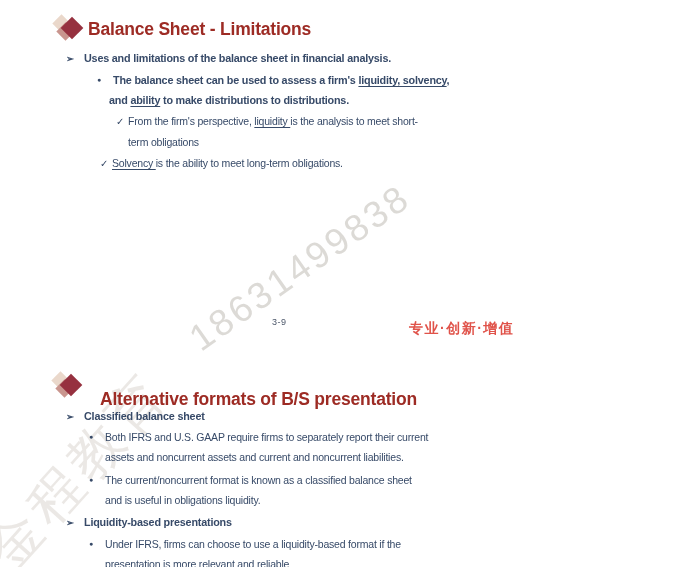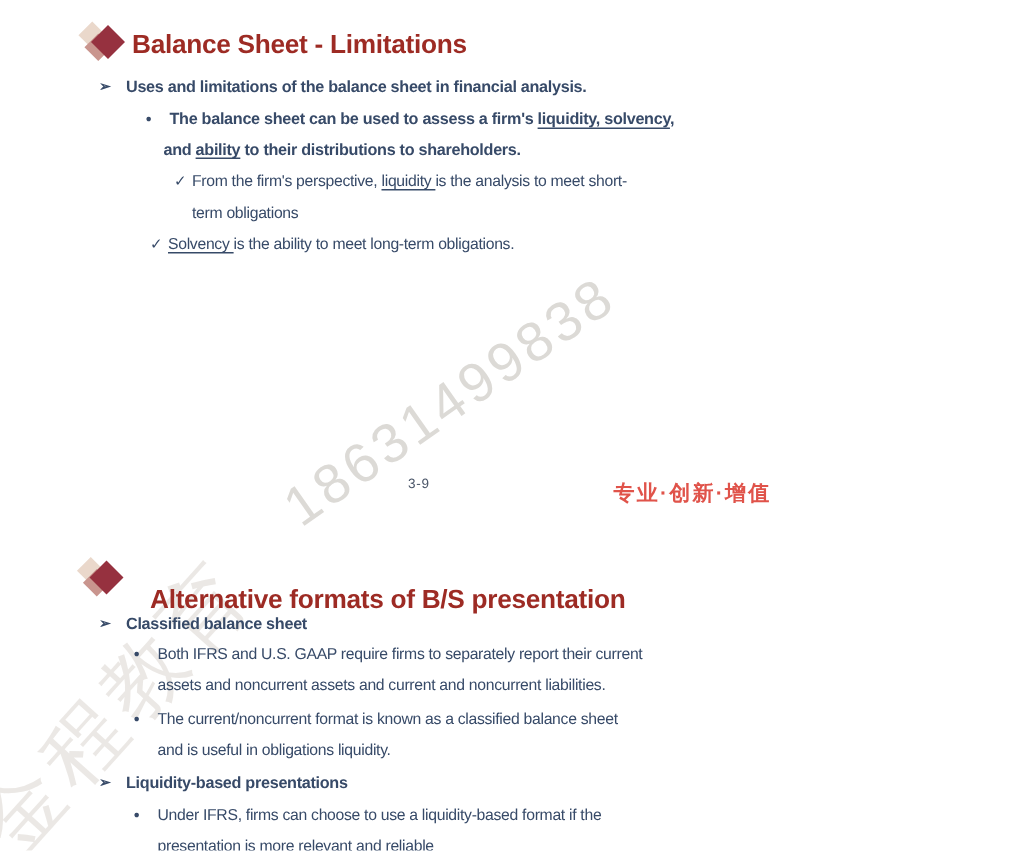--- a/index.html
+++ b/index.html
@@ -49,21 +49,21 @@
     <h1 class="slide-title" style="left:88px;top:19px;margin:0">Balance Sheet - Limitations</h1>
 
     <div class="ln bold" style="left:66px;top:52px">
       <span class="arrow">➢</span><span>Uses and limitations of the balance sheet in financial analysis.</span>
     </div>
 
     <div class="ln bold" style="left:97px;top:73px">
       <span class="dot">●</span><span>The balance sheet can be used to assess a firm's </span><span class="u">liquidity, solvency</span><span>,</span>
     </div>
     <div class="ln bold" style="left:109px;top:94px">
-      <span>and </span><span class="u">ability</span><span> to their distributions to shareholders.</span>
+      <span>and </span><span class="u">ability</span><span> to make distributions to distributions.</span>
     </div>
 
     <div class="ln" style="left:116px;top:115px">
       <span class="chk">✓</span><span>From the firm's perspective, </span><span class="u">liquidity </span><span>is the analysis to meet short-</span>
     </div>
     <div class="ln" style="left:128px;top:136px">
       <span>term obligations</span>
     </div>
     <div class="ln" style="left:100px;top:157px">
       <span class="chk">✓</span><span class="u">Solvency </span><span>is the ability to meet long-term obligations.</span>

